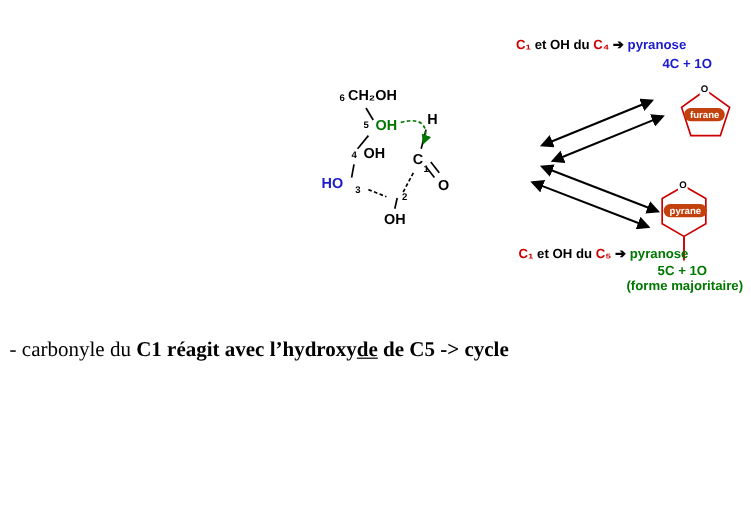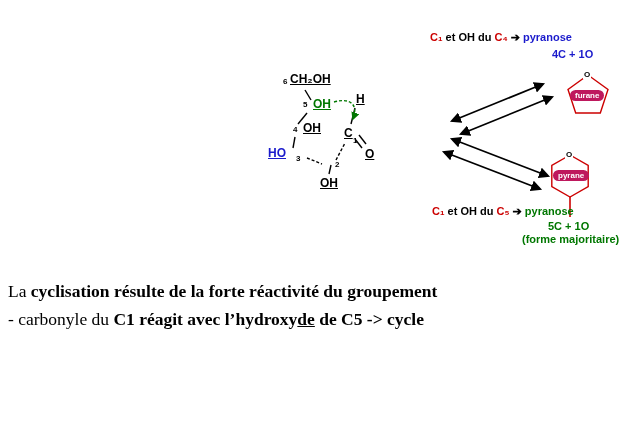--- a/index.html
+++ b/index.html
@@ -6,28 +6,28 @@
   html,body { background:#ffffff; }
   body {
     position:relative; width:626px; height:434px; overflow:hidden;
     font-family:"Liberation Serif", serif; color:#000;
   }
   .diagram { position:absolute; left:0; top:0; width:626px; height:272px; }
   .svg-layer { position:absolute; left:0; top:0; }
   .lbl { position:absolute; font-family:"Liberation Sans", sans-serif; white-space:nowrap; }
   .bold { font-weight:bold; }
   .num { font-size:8px; font-weight:bold; color:#000; }
-  .atom { font-size:12px; font-weight:bold;text-decoration:underline; }
+  .atom { font-size:12px; font-weight:bold; }
   .green { color:#007700; }
   .blue  { color:#1a1acc; }
   .red   { color:#cc0000; }
   .cond { font-size:11px; font-weight:bold; font-family:"Liberation Sans", sans-serif; position:absolute; white-space:nowrap; }
   .cond span { display:inline; }
   .ring-chip {
-    position:absolute; background:#be185d; color:#fff;
+    position:absolute; background:#c2410c; color:#fff;
     font-family:"Liberation Sans", sans-serif; font-size:8px; font-weight:bold;
     padding:1px 5px; border-radius:7px; white-space:nowrap;
   }
   .ring-o {
     position:absolute; background:#fff; color:#000;
     font-family:"Liberation Sans", sans-serif; font-size:8px; font-weight:bold;
     padding:0 1px; line-height:9px;
   }
   .note { font-size:11px; }
   .body-text { position:absolute; left:8px; top:278px; width:612px; font-size:17.5px; line-height:27.5px; }
@@ -116,15 +116,14 @@
   </div>
   <div class="cond green" style="left:548px; top:220px;">5C + 1O</div>
   <div class="cond green note" style="left:522px; top:233px;">(forme majoritaire)</div>
 
   <span class="ring-o" style="left:565px; top:150px;">O</span>
   <span class="ring-chip" style="left:553px; top:170px;">pyrane</span>
 
 </div>
 
 <div class="body-text">
-  <p><span>La </span><b>cyclisation résulte de la forte réactivité du groupement</b></p>
   <p><span>- carbonyle du </span><b><span>C1 réagit avec l’hydroxy</span><u>de</u><span> de C5 -&gt; cycle</span></b></p>
 </div>
 
 </body></html>

